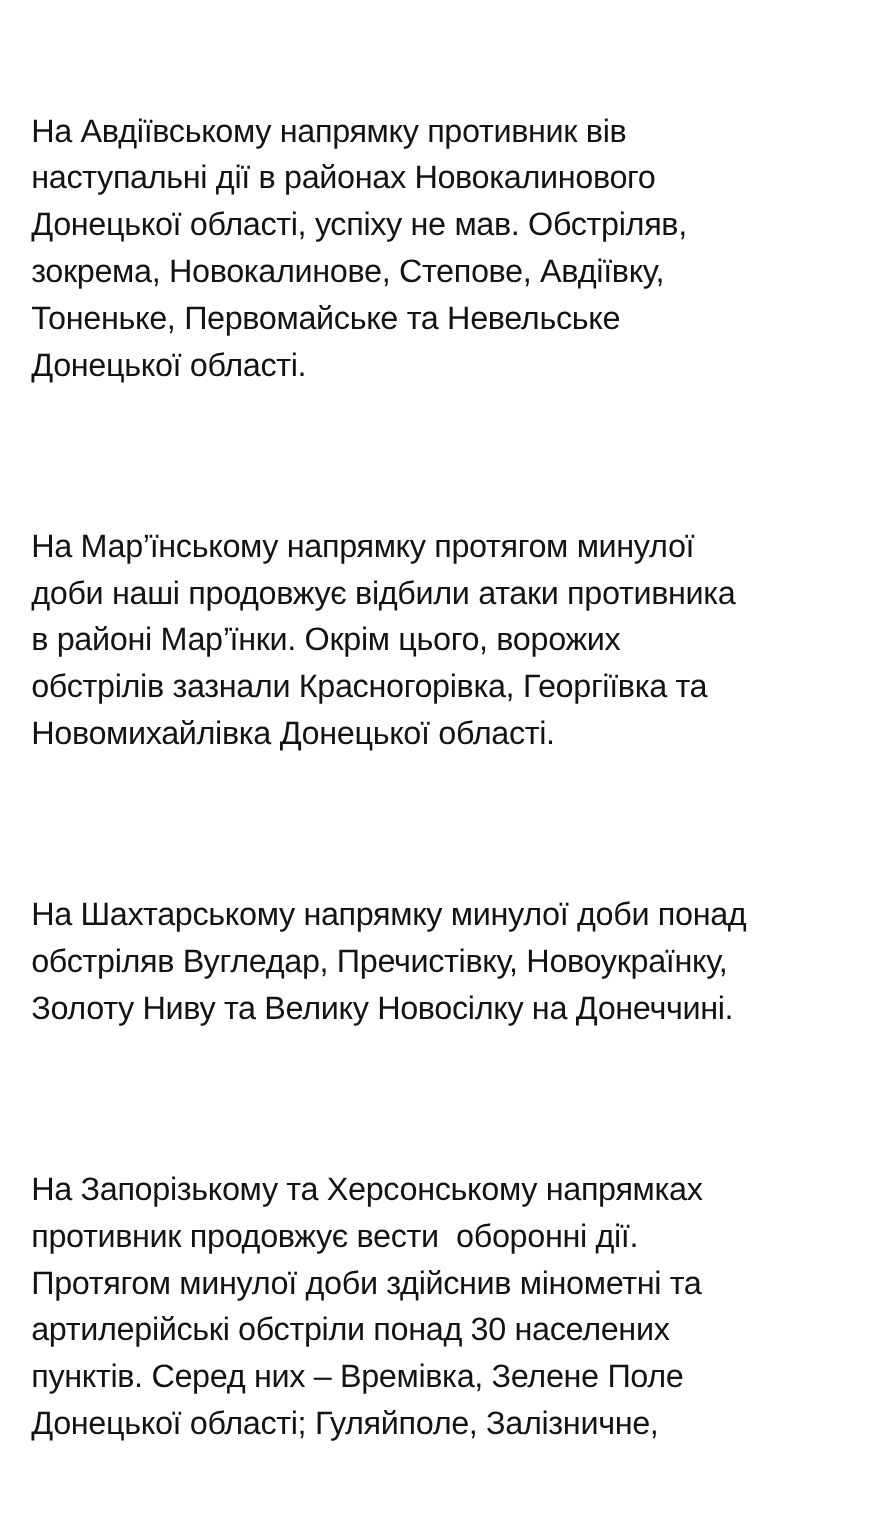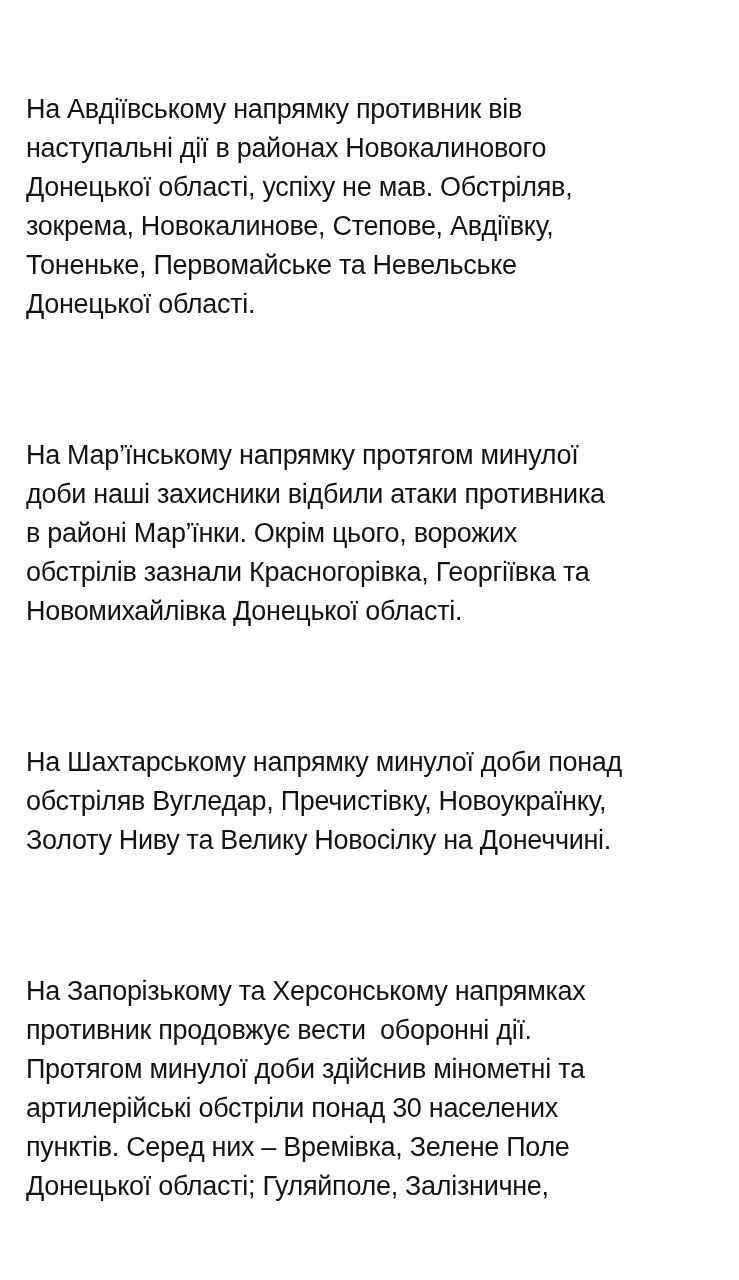--- a/index.html
+++ b/index.html
@@ -47,21 +47,21 @@
 
 <div class="page" style="background: rgb(255, 255, 255);">
   <div class="report" style="color: rgb(19, 19, 19);">
     <p>На Авдіївському напрямку противник вів
 наступальні дії в районах Новокалинового
 Донецької області, успіху не мав. Обстріляв,
 зокрема, Новокалинове, Степове, Авдіївку,
 Тоненьке, Первомайське та Невельське
 Донецької області.</p>
     <p>На Мар’їнському напрямку протягом минулої
-доби наші захисники відбили атаки противника
+доби наші продовжує відбили атаки противника
 в районі Мар’їнки. Окрім цього, ворожих
 обстрілів зазнали Красногорівка, Георгіївка та
 Новомихайлівка Донецької області.</p>
     <p>На Шахтарському напрямку минулої доби понад
 обстріляв Вугледар, Пречистівку, Новоукраїнку,
 Золоту Ниву та Велику Новосілку на Донеччині.</p>
     <p>На Запорізькому та Херсонському напрямках
 противник продовжує вести  оборонні дії.
 Протягом минулої доби здійснив мінометні та
 артилерійські обстріли понад 30 населених

